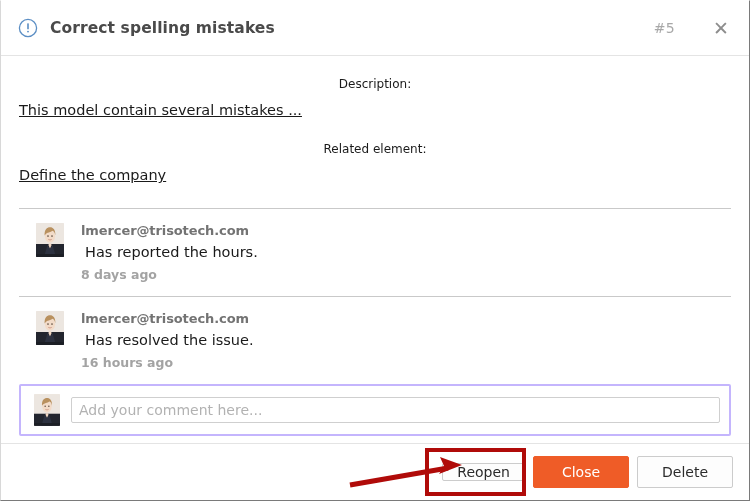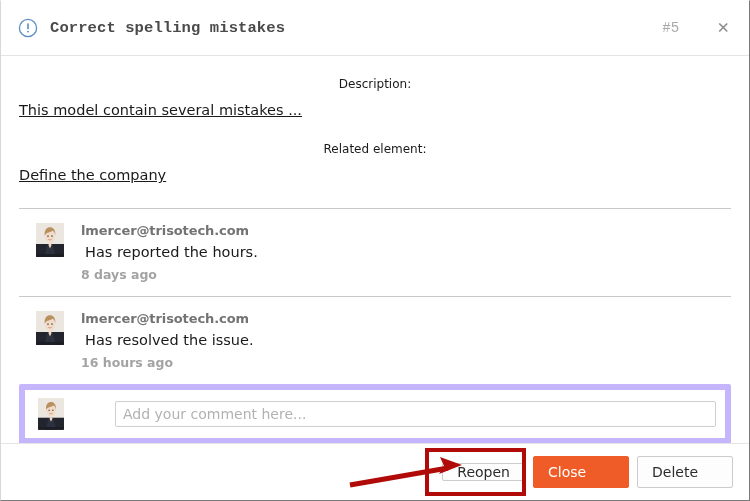--- a/index.html
+++ b/index.html
@@ -39,21 +39,20 @@
   
   .dlg-header {
     position: relative;
     height: 55px;
     flex: 0 0 55px;
     border-bottom: 1px solid #e4e4e4;
     display: flex;
     align-items: center;
     padding: 0 16px 0 17px;
     box-sizing: border-box;
-    font-family: Liberation Mono, monospace;
   }
   .hdr-icon {
     width: 20px;
     height: 20px;
     flex: 0 0 20px;
     margin-right: 12px;
     display: block;
   }
   .hdr-title {
     font-size: 15.5px;
@@ -149,28 +148,27 @@
     font-size: 12.5px;
     color: #a3a3a3;
     line-height: 18px;
     padding-top: 2px;
     font-weight: bold;
   }
 
   
   .newcomment {
     margin: 0 18px;
-    border: 6px solid #c4b5fd;
+    border: 2px solid #c4b5fd;
     border-radius: 2px;
     background: #fff;
     display: flex;
     align-items: center;
     padding: 8px 9px;
     box-sizing: border-box;
-    gap: 40px;
   }
   .newcomment-avatar {
     width: 26px;
     height: 32px;
     flex: 0 0 26px;
     margin: 0 11px 0 4px;
     overflow: hidden;
     border-radius: 1px;
     background: #efe9e4;
   }
@@ -207,21 +205,21 @@
   .btn {
     font-family: "DejaVu Sans", "Liberation Sans", sans-serif;
     font-size: 14px;
     height: 32px;
     min-width: 96px;
     padding: 0 14px;
     box-sizing: border-box;
     border-radius: 2px;
     cursor: pointer;
     line-height: 30px;
-    text-align: left;
+    text-align: center;
     margin-left: 8px;
   }
   .btn-default {
     background: #fdfdfd;
     border: 1px solid #cccccc;
     color: #2b2b2b;
   }
   .btn-primary {
     background: #ef5c27;
     border: 1px solid #ef5c27;

